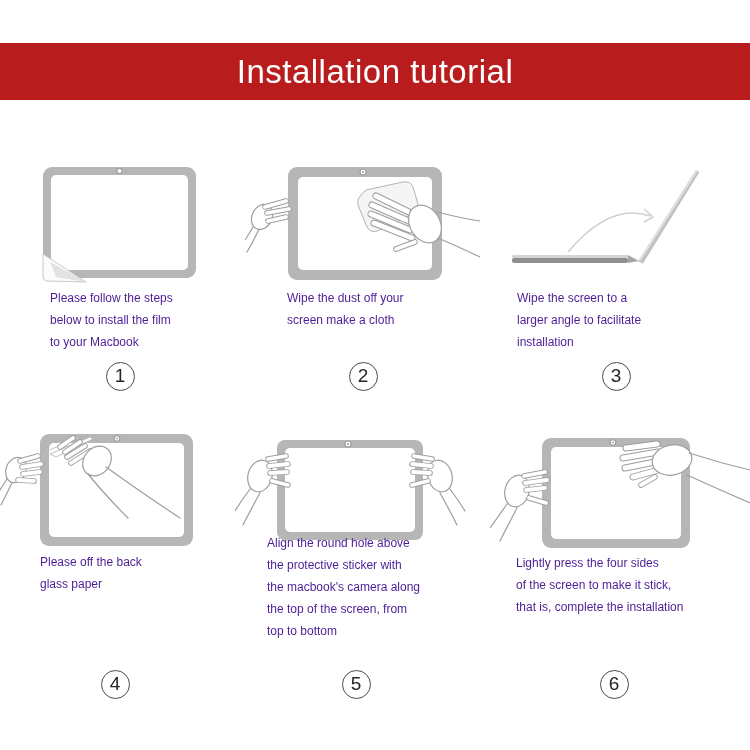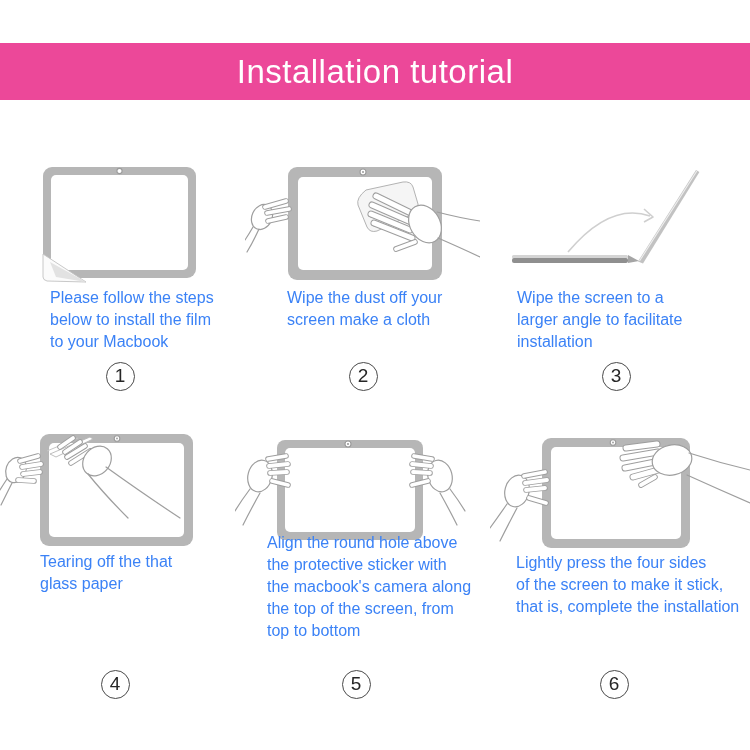--- a/index.html
+++ b/index.html
@@ -1,23 +1,23 @@
 <!DOCTYPE html>
 <html><head>
 <meta charset="utf-8">
 <style>
   html,body{margin:0;padding:0;background:#fff;}
   .canvas{position:relative;width:750px;height:750px;background:#ffffff;overflow:hidden;
           font-family:"Liberation Sans",sans-serif;}
-  .banner{position:absolute;left:0;top:43px;width:750px;height:57px;background:#ec4899;
+  .banner{position:absolute;left:0;top:43px;width:750px;height:57px;background:#b91c1c;
           display:flex;align-items:center;justify-content:center;}
   .banner h1{margin:0;color:#fff;font-size:33px;font-weight:400;letter-spacing:.5px;}
   .step{position:static;}
   .illo{position:absolute;}
-  .caption{position:absolute;margin:0;font-size:16px;line-height:22px;color:#3b82f6;
+  .caption{position:absolute;margin:0;font-size:12px;line-height:22px;color:#4c1d95;
            white-space:pre-line;}
   .badge{position:absolute;width:29px;height:29px;box-sizing:border-box;
          border:1.5px solid #4a4a4a;border-radius:50%;
          display:flex;align-items:center;justify-content:center;
          font-size:19px;color:#262626;background:#fff;}
   
   .fo{stroke:#9e9e9e;stroke-width:7;stroke-linecap:round;fill:none}
   .fi{stroke:#ffffff;stroke-width:5;stroke-linecap:round;fill:none}
   .fo-s{stroke:#9e9e9e;stroke-width:5.6;stroke-linecap:round;fill:none}
   .fi-s{stroke:#ffffff;stroke-width:3.8;stroke-linecap:round;fill:none}
@@ -141,21 +141,21 @@
         <line class="fi-s" x1="20" y1="36" x2="38" y2="31"></line>
       <line class="fo-s" x1="22" y1="42" x2="41" y2="39"></line>
         <line class="fi-s" x1="22" y1="42" x2="41" y2="39"></line>
       <line class="fo-s" x1="23" y1="49" x2="40" y2="47"></line>
         <line class="fi-s" x1="23" y1="49" x2="40" y2="47"></line>
       <line class="fo-s" x1="18" y1="55" x2="34" y2="56"></line>
         <line class="fi-s" x1="18" y1="55" x2="34" y2="56"></line>
       <path class="arm" d="M7,54 Q3,60 0,65"></path>
       <path class="arm" d="M12,58 Q6,70 1,80"></path>
     </svg>
-    <p class="caption" style="left:40px;top:551px;width:190px">Tearing off the that
+    <p class="caption" style="left:40px;top:551px;width:190px">Please off the back
 glass paper</p>
     <div class="badge" style="left:100.5px;top:669.5px">
       <span>4</span>
     </div>
   </section>
 
   <section class="step">
     <svg class="illo" style="left:235px;top:425px" width="250" height="132" viewBox="0 0 250 132">
       <rect class="frame" x="42" y="15" width="146" height="100" rx="8"></rect>
       <rect class="screen" x="50" y="23" width="130" height="84" rx="5"></rect>

